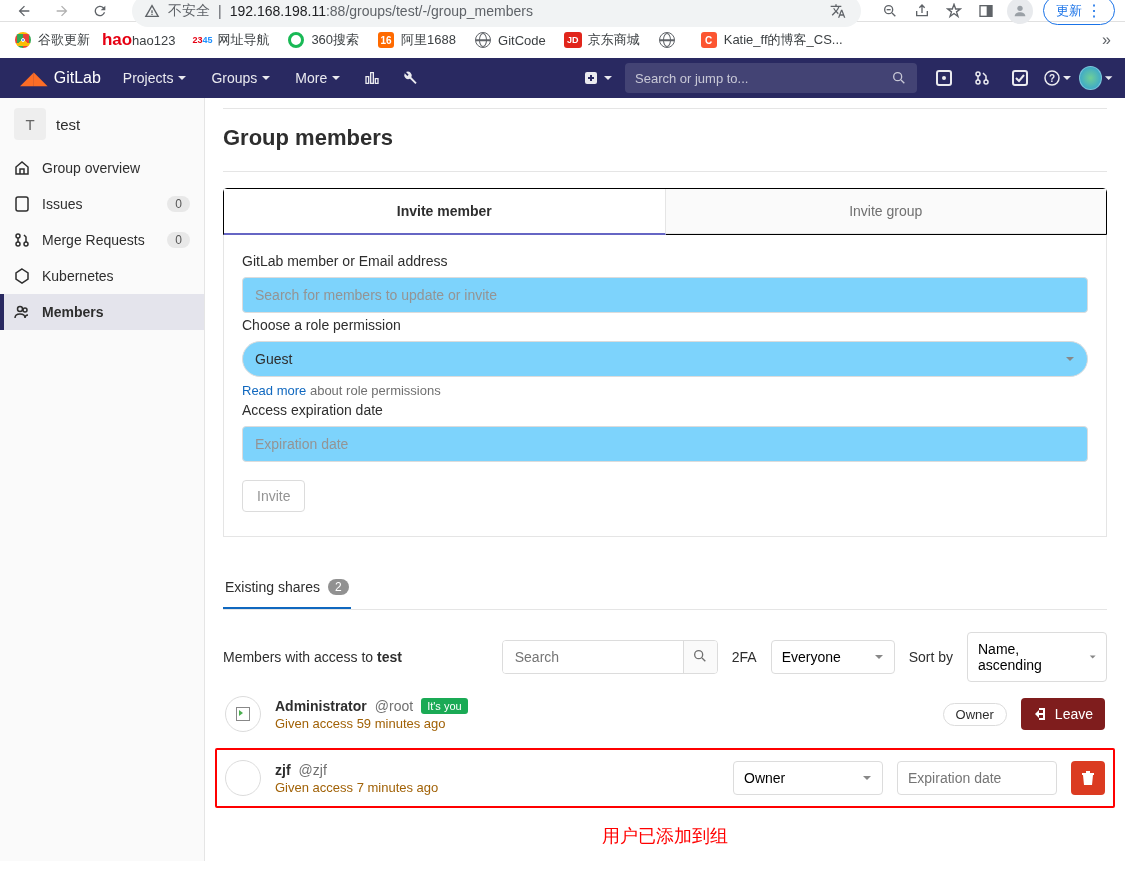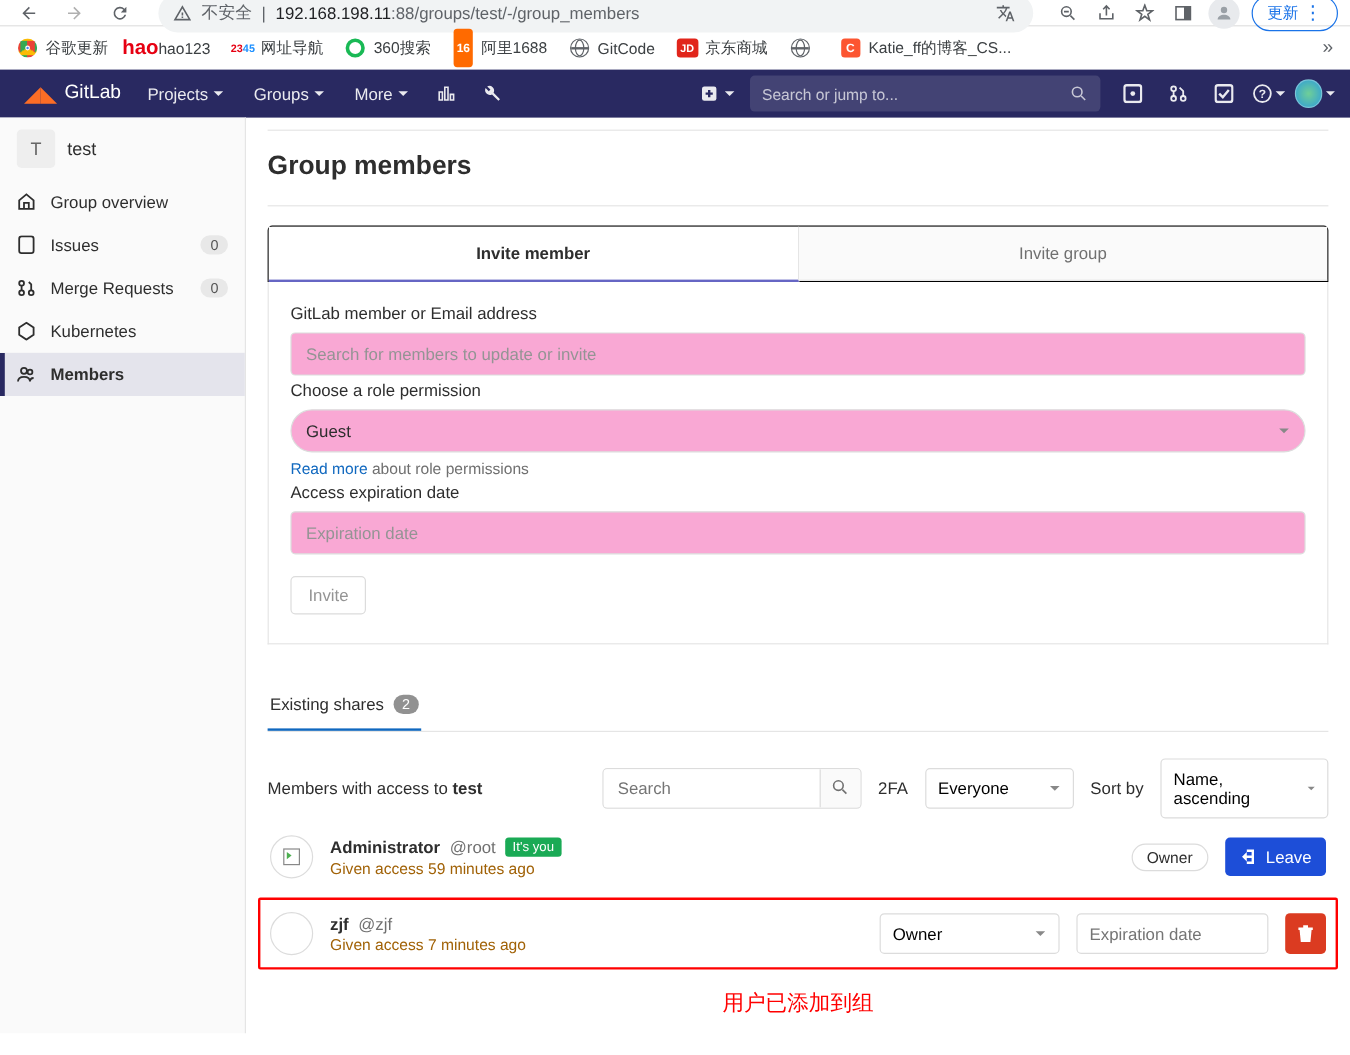--- a/index.html
+++ b/index.html
@@ -18,21 +18,21 @@
 .profile-icon { width: 26px; height: 26px; border-radius: 50%; background: #e8eaed; display: flex; align-items: center; justify-content: center; }
 
 .bookmarks-bar { height: 36px; display: flex; align-items: center; padding: 0 14px; gap: 18px; font-size: 13px; color: #3c4043; }
 .bookmark { display: flex; align-items: center; gap: 6px; cursor: pointer; }
 .bookmark-icon { width: 18px; height: 18px; display: flex; align-items: center; justify-content: center; }
 .bm-chrome { border-radius: 50%; border: 2px solid transparent; background: conic-gradient(#ea4335 0 120deg, #fbbc05 120deg 240deg, #34a853 240deg 360deg); width: 16px; height: 16px; position: relative; }
 .bm-chrome::after { content: ''; position: absolute; inset: 4px; background: #4285f4; border-radius: 50%; border: 1px solid #fff; }
 .bm-hao { color: #e60012; font-weight: bold; font-size: 17px; }
 .bm-2345 { font-size: 9px; font-weight: bold; }
 .bm-360 { width: 16px; height: 16px; border-radius: 50%; border: 3px solid #19b955; }
-.bm-ali { width: 16px; height: 32px; background: #ff6a00; color: #fff; font-size: 10px; border-radius: 3px; display: flex; align-items: center; justify-content: center; font-weight: bold; }
+.bm-ali { width: 16px; height: 16px; background: #ff6a00; color: #fff; font-size: 10px; border-radius: 3px; display: flex; align-items: center; justify-content: center; font-weight: bold; }
 .bm-jd { width: 18px; height: 16px; background: #e1251b; color: #fff; font-size: 9px; border-radius: 3px; display: flex; align-items: center; justify-content: center; font-weight: bold; }
 .bm-csdn { width: 16px; height: 16px; background: #fc5531; color: #fff; font-size: 10px; border-radius: 3px; display: flex; align-items: center; justify-content: center; font-weight: bold; }
 .bm-globe { width: 16px; height: 16px; border: 1.5px solid #5f6368; border-radius: 50%; position: relative; }
 .bm-globe::before, .bm-globe::after { content: ''; position: absolute; background: #5f6368; }
 .bm-globe::before { top: 50%; left: 0; right: 0; height: 1.5px; transform: translateY(-50%); }
 .bm-globe::after { left: 50%; top: 0; bottom: 0; width: 6px; border: 1.5px solid #5f6368; border-radius: 50%; transform: translateX(-50%); background: none; }
 .bookmarks-overflow { margin-left: auto; color: #5f6368; font-size: 16px; cursor: pointer; }
 
 .gitlab-header { background: #292961; height: 40px; display: flex; align-items: center; padding: 0 12px; gap: 4px; color: #fff; }
 .gitlab-logo { display: flex; align-items: center; gap: 6px; font-size: 16px; font-weight: 500; padding: 0 8px; }
@@ -61,21 +61,21 @@
 
 .tabs { display: flex; border: 1px solid #000000; border-radius: 4px 4px 0 0; margin-top: 16px; }
 .tab { flex: 1; text-align: center; padding: 14px; font-size: 14px; color: #707070; cursor: pointer; }
 .tab.active { color: #2e2e2e; font-weight: 600; border-bottom: 2px solid #6666c4; background: #fff; margin-bottom: -1px; }
 .tab:not(.active) { background: #fafafa; border-bottom: 1px solid #e5e5e5; }
 .tab:first-child { border-right: 1px solid #e5e5e5; }
 
 .form-section { border: 1px solid #e5e5e5; border-top: none; padding: 18px 18px 24px; }
 .form-label { font-size: 14px; color: #2e2e2e; margin-bottom: 8px; margin-top: 4px; }
 .form-label:first-child { margin-top: 0; }
-.form-input, .form-select { width: 100%; border: 1px solid #dcdcdc; border-radius: 4px; padding: 9px 12px; font-size: 14px; color: #2e2e2e; background: #f9a8d4; }
+.form-input, .form-select { width: 100%; border: 1px solid #dcdcdc; border-radius: 4px; padding: 9px 12px; font-size: 14px; color: #2e2e2e; background: #7dd3fc; }
 .form-input::placeholder { color: #949494; }
 .form-select { display: flex; justify-content: space-between; align-items: center; cursor: pointer; border-radius: 18px; }
 .form-help { font-size: 13px; margin-top: 6px; }
 .form-help a { color: #1068bf; text-decoration: none; }
 .form-help span { color: #707070; }
 .invite-btn { border: 1px solid #dcdcdc; background: #fff; color: #949494; padding: 7px 14px; border-radius: 4px; font-size: 14px; margin-top: 18px; cursor: not-allowed; }
 
 .shares-tabs { display: flex; border-bottom: 1px solid #e5e5e5; margin-top: 30px; }
 .shares-tab { padding: 12px 2px; font-size: 14px; color: #2e2e2e; border-bottom: 2px solid #1068bf; display: flex; align-items: center; gap: 8px; }
 .shares-count { background: #919191; color: #fff; border-radius: 10px; padding: 1px 7px; font-size: 12px; }
@@ -97,21 +97,21 @@
 .broken-img::after { content: ''; position: absolute; top: 2px; left: 2px; width: 0; height: 0; border-left: 4px solid #4caf50; border-top: 3px solid transparent; border-bottom: 3px solid transparent; }
 .member-info { flex: 1; }
 .member-name-row { display: flex; align-items: center; gap: 8px; font-size: 14px; }
 .member-name { font-weight: 600; color: #2e2e2e; }
 .member-handle { color: #707070; }
 .its-you { background: #1aaa55; color: #fff; font-size: 11px; padding: 2px 6px; border-radius: 3px; }
 .member-meta { font-size: 13px; color: #a16207; margin-top: 2px; }
 .role-select { border: 1px solid #dcdcdc; border-radius: 4px; padding: 8px 10px; display: flex; align-items: center; justify-content: space-between; font-size: 14px; width: 150px; cursor: pointer; background: #fff; }
 .exp-input { border: 1px solid #dcdcdc; border-radius: 4px; padding: 8px 10px; font-size: 14px; width: 160px; color: #949494; }
 .owner-badge { border: 1px solid #dcdcdc; border-radius: 12px; padding: 3px 12px; font-size: 13px; color: #2e2e2e; }
-.leave-btn { background: #1d4ed8; color: #fff; border: none; border-radius: 4px; padding: 8px 12px; font-size: 14px; font-weight: 500; cursor: pointer; display: flex; align-items: center; gap: 6px; }
+.leave-btn { background: #7f1d1d; color: #fff; border: none; border-radius: 4px; padding: 8px 12px; font-size: 14px; font-weight: 500; cursor: pointer; display: flex; align-items: center; gap: 6px; }
 .delete-btn { background: #db3b21; color: #fff; border: none; border-radius: 4px; width: 34px; height: 34px; display: flex; align-items: center; justify-content: center; cursor: pointer; }
 
 .annotation { text-align: center; color: #ff0000; font-size: 18px; font-weight: 500; margin-top: 16px; }
 
 svg { width: 16px; height: 16px; }
 .chevron { width: 10px; height: 10px; }
 </style>
 </head>
 <body>
 

